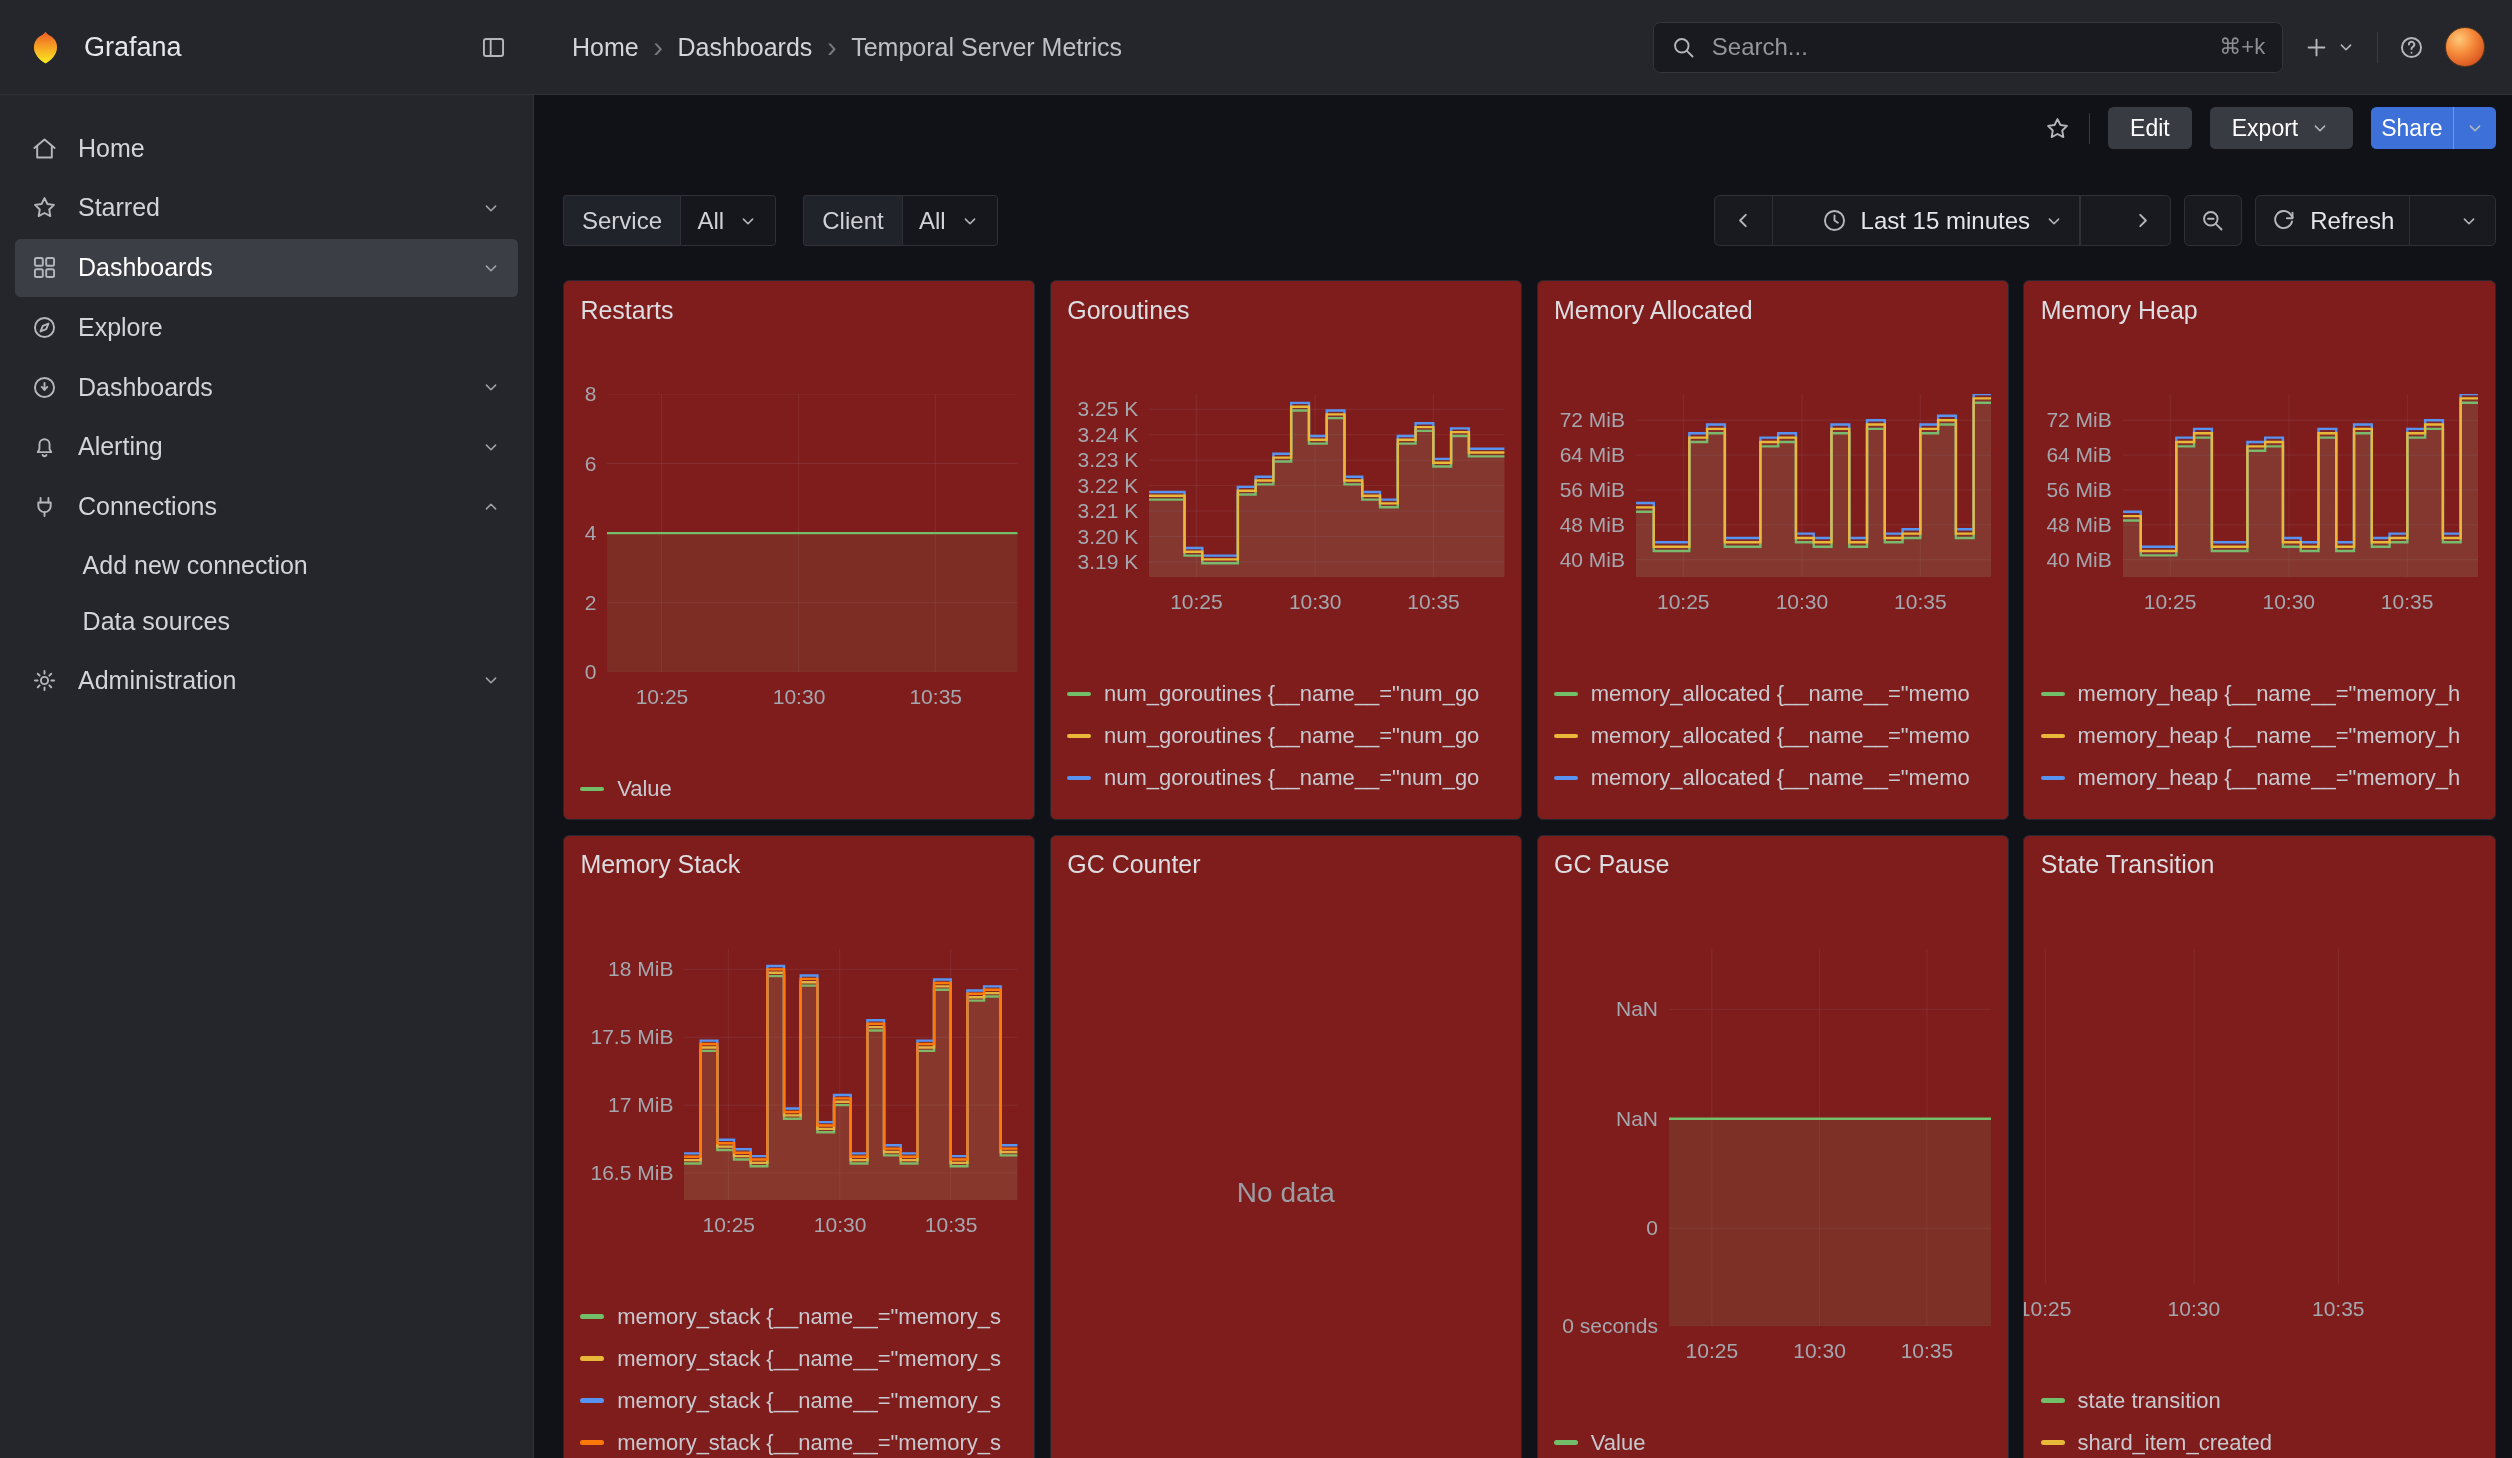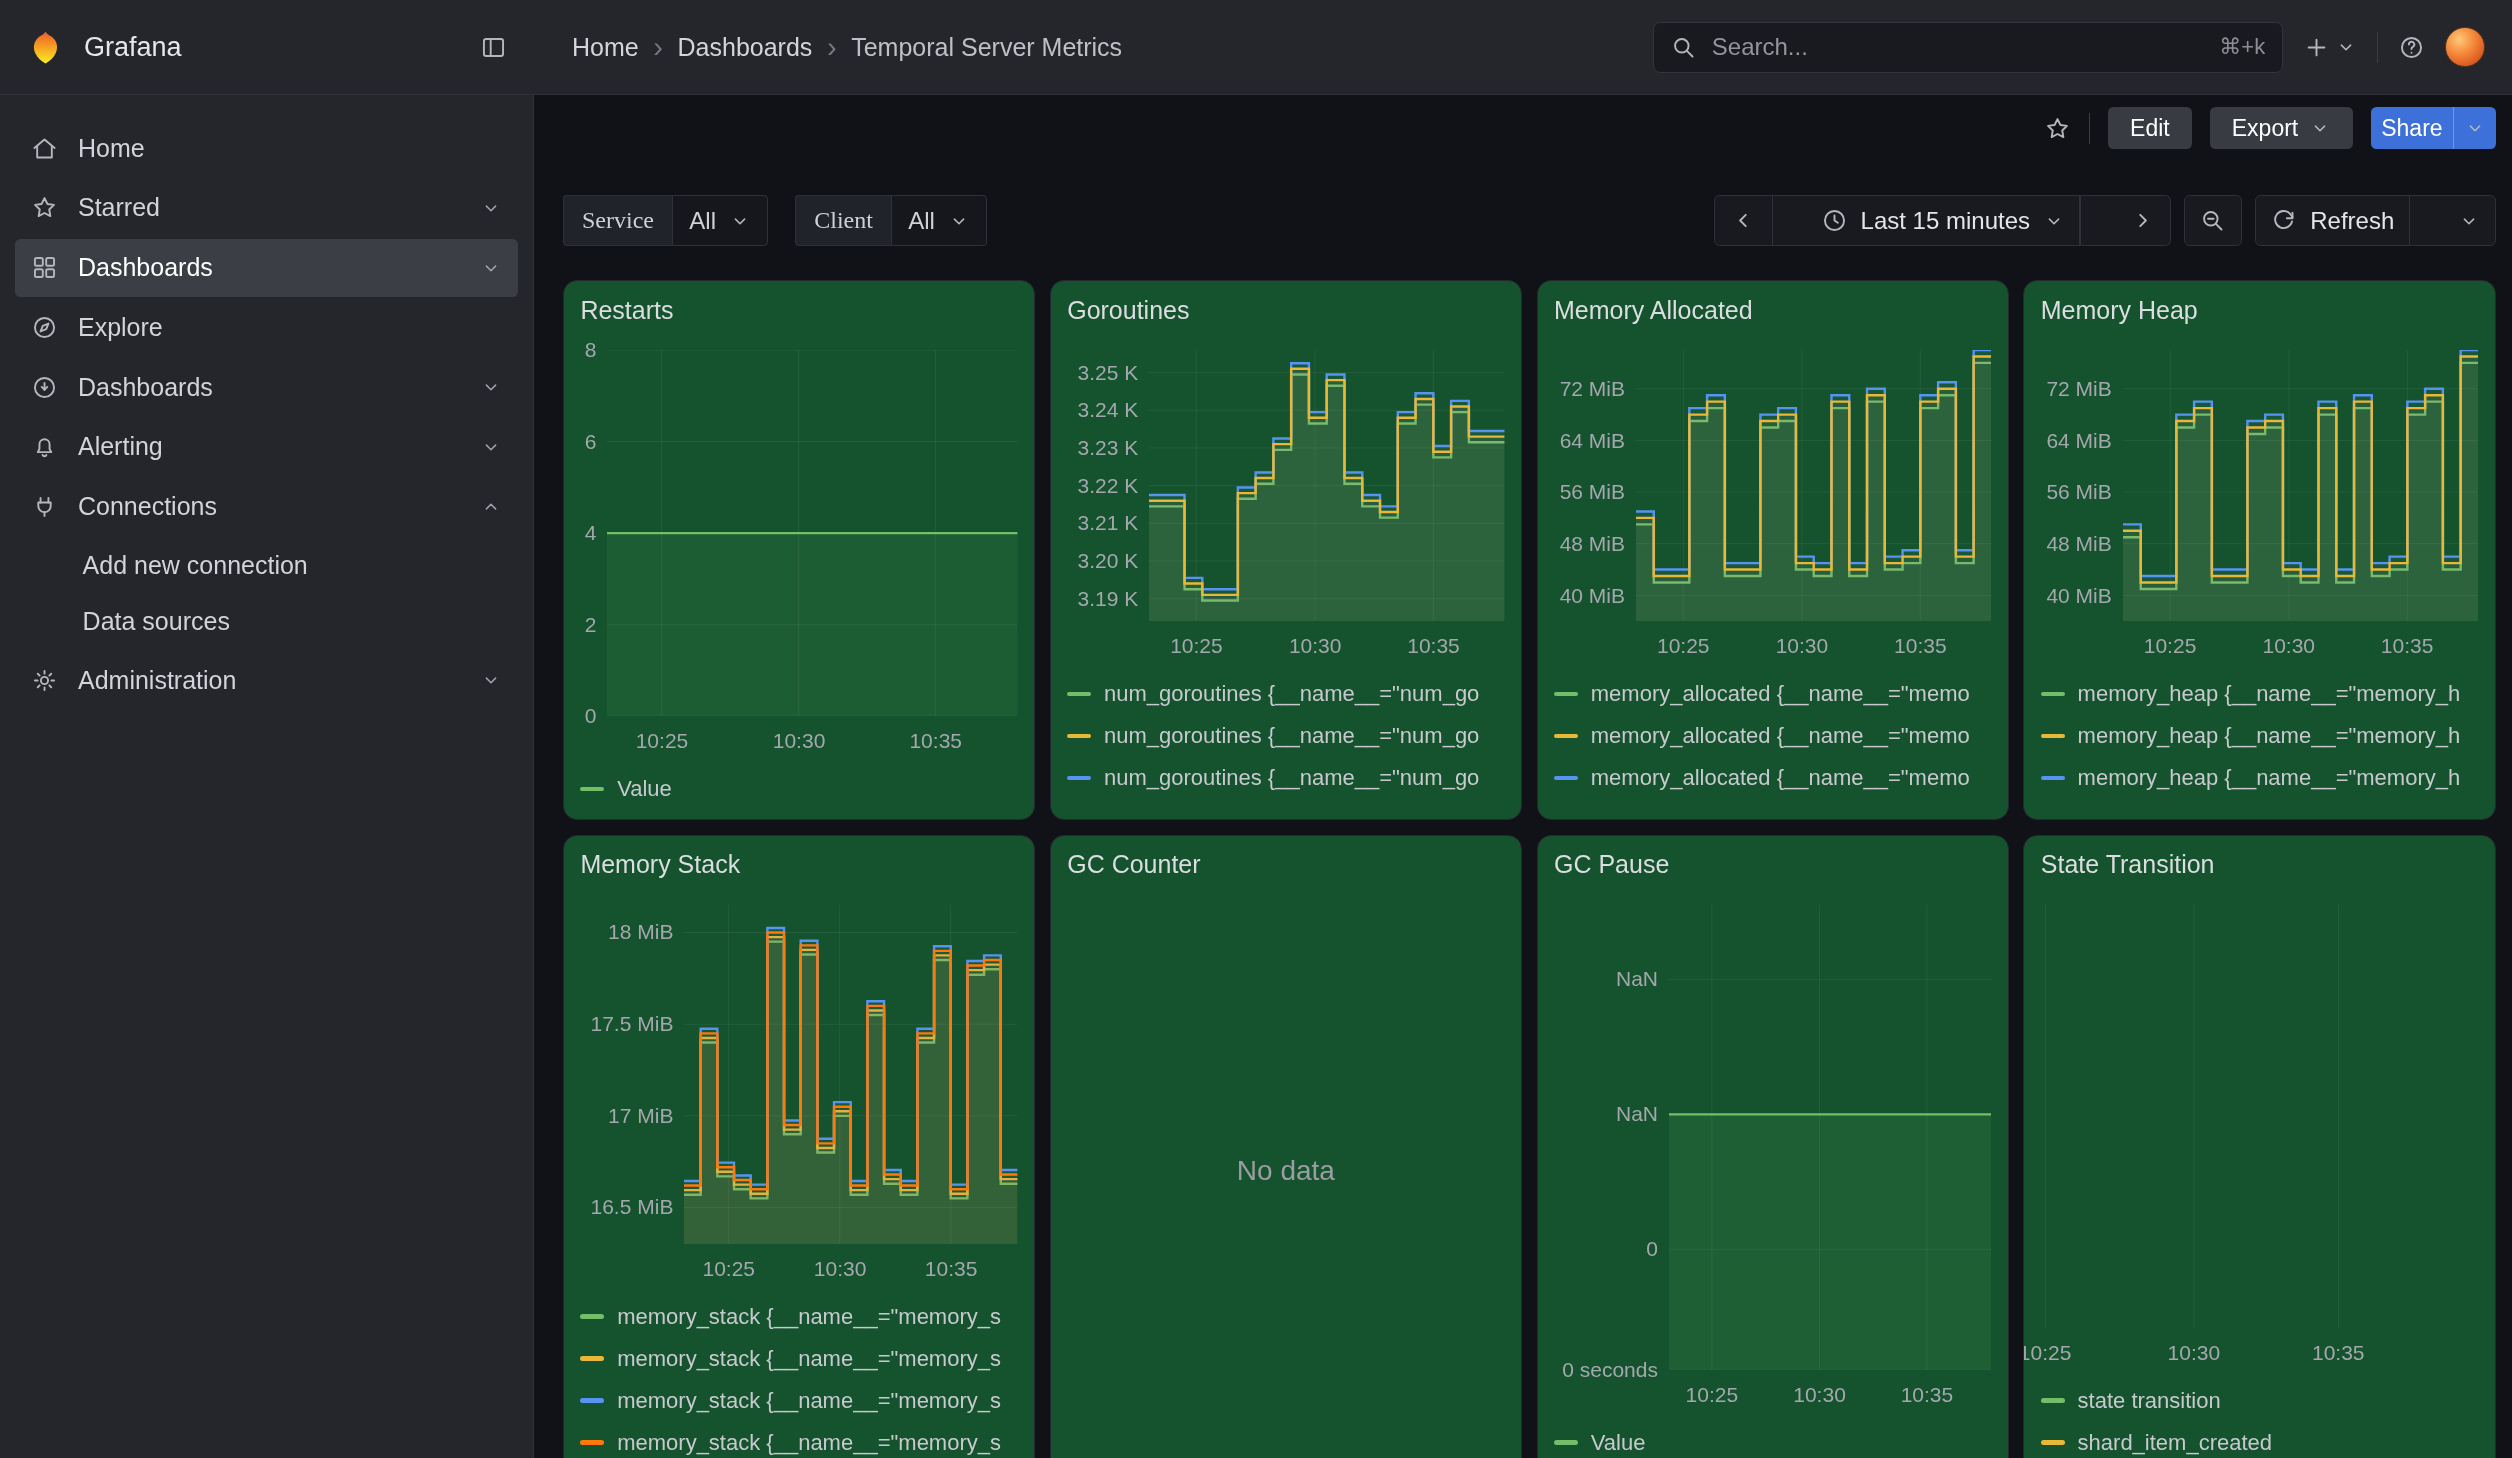--- a/index.html
+++ b/index.html
@@ -41,34 +41,34 @@
   .dash-toolbar{height:66px;display:flex;align-items:center;justify-content:flex-end;gap:18px;flex-shrink:0;}
   .btn{height:42px;padding:0 22px;border-radius:5.5px;font-size:23px;display:flex;align-items:center;gap:11px;cursor:pointer;white-space:nowrap;}
   .btn.secondary{background:#383b42;color:#ffffff;text-align:center;}
   .split-btn{display:flex;cursor:pointer;}
   .split-main{background:#3d71d9;padding:0 10px;height:42px;display:flex;align-items:center;border-radius:5.5px 0 0 5.5px;color:#fff;font-size:23px;}
   .split-caret{background:#3d71d9;width:42px;border-left:0.9px solid rgba(255,255,255,0.28);border-radius:0 5.5px 5.5px 0;display:flex;align-items:center;justify-content:center;color:#fff;}
 
   
   .filter-row{height:119px;display:flex;align-items:center;flex-shrink:0;}
   .filter-group{display:flex;align-items:center;margin-right:27px;}
-  .filter-label{height:51px;display:flex;align-items:center;padding:0 18px;background:#202329;border:0.9px solid #2e3138;border-right:none;border-radius:3.7px 0 0 3.7px;font-size:24px;color:#d0d1d6;box-sizing:border-box;font-family:Liberation Serif, serif;}
+  .filter-label{height:51px;display:flex;align-items:center;padding:0 18px;background:#202329;border:0.9px solid #2e3138;border-right:none;border-radius:3.7px 0 0 3.7px;font-size:24px;color:#d0d1d6;box-sizing:border-box;}
   .filter-value{height:51px;display:flex;align-items:center;gap:12.8px;padding:0 16.4px;background:#15171c;border:0.9px solid #2e3138;border-radius:0 3.7px 3.7px 0;font-size:24px;color:#d0d1d6;cursor:pointer;box-sizing:border-box;}
   .time-controls{margin-left:auto;display:flex;align-items:center;}
   .tc-btn{height:51px;min-width:49px;display:flex;align-items:center;justify-content:center;gap:12.8px;background:#181a20;border:0.9px solid #2e3138;color:#cdced4;font-size:24px;padding:0 14.6px;cursor:pointer;box-sizing:border-box;white-space:nowrap;}
   .tc-btn + .tc-btn{margin-left:-0.9px;padding-left:48px;}
   .tc-first{border-radius:5.5px 0 0 5.5px;}
   .tc-last{border-radius:0 5.5px 5.5px 0;}
   .tc-solo{border-radius:5.5px;}
   .tc-gap{width:12.8px;flex-shrink:0;}
   .tc-strong{color:#e4e5e9;}
 
   
   .panel-grid{display:grid;grid-template-columns:repeat(4,1fr);grid-template-rows:540px 639px;gap:14.6px;}
-  .panel{background:#14532d;border:0.9px solid #25282e;border-radius:14px;padding:14.6px 16.4px 9px;box-sizing:border-box;display:flex;flex-direction:column;overflow:hidden;min-width:0;}
+  .panel{background:#7f1d1d;border:0.9px solid #25282e;border-radius:6px;padding:14.6px 16.4px 9px;box-sizing:border-box;display:flex;flex-direction:column;overflow:hidden;min-width:0;gap:44px;}
   .panel-title{font-size:25px;color:#dcdde1;font-weight:500;cursor:pointer;}
   .panel-body{flex:1;min-height:0;display:flex;}
   .panel-body.center{align-items:center;justify-content:center;}
   .no-data{font-size:28px;color:#9b9da3;}
   .chart-col{flex:1;display:flex;flex-direction:column;min-width:0;}
   .chart-row{flex:1;display:flex;min-height:0;margin-top:25.6px;}
   .y-axis{position:relative;flex-shrink:0;}
   .y-tick{position:absolute;right:11px;transform:translateY(-50%);font-size:21px;color:#a5a7ae;white-space:nowrap;}
   .plot{flex:1;position:relative;min-width:0;}
   .plot svg{position:absolute;inset:0;width:100%;height:100%;}

